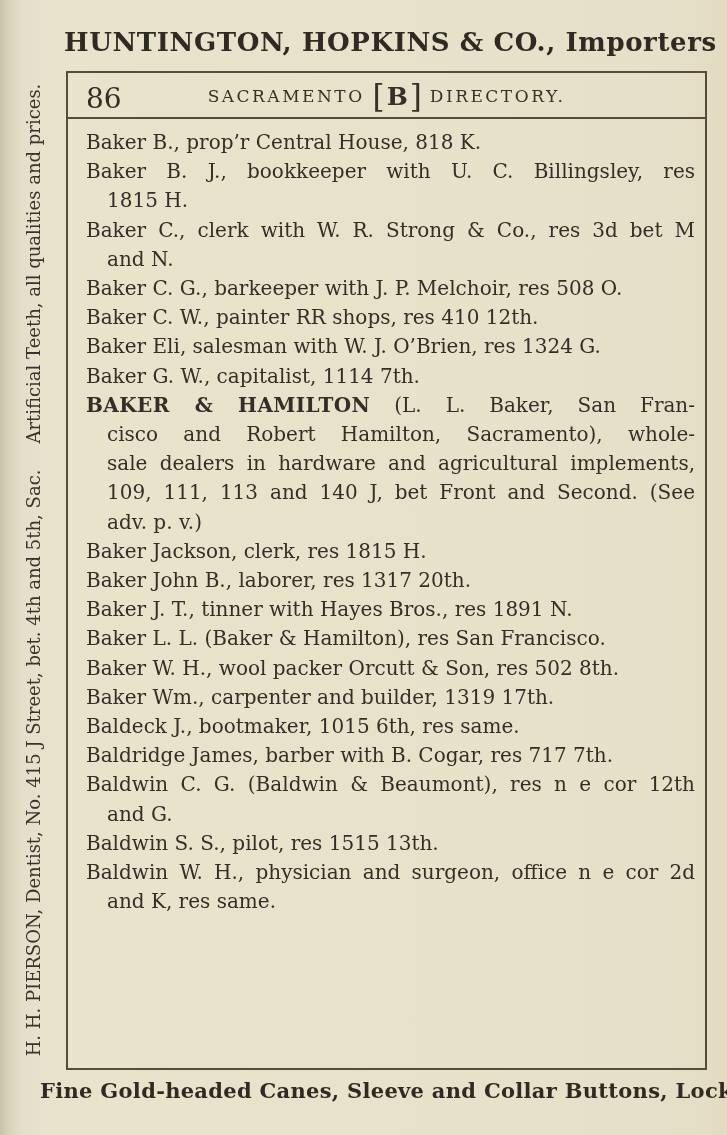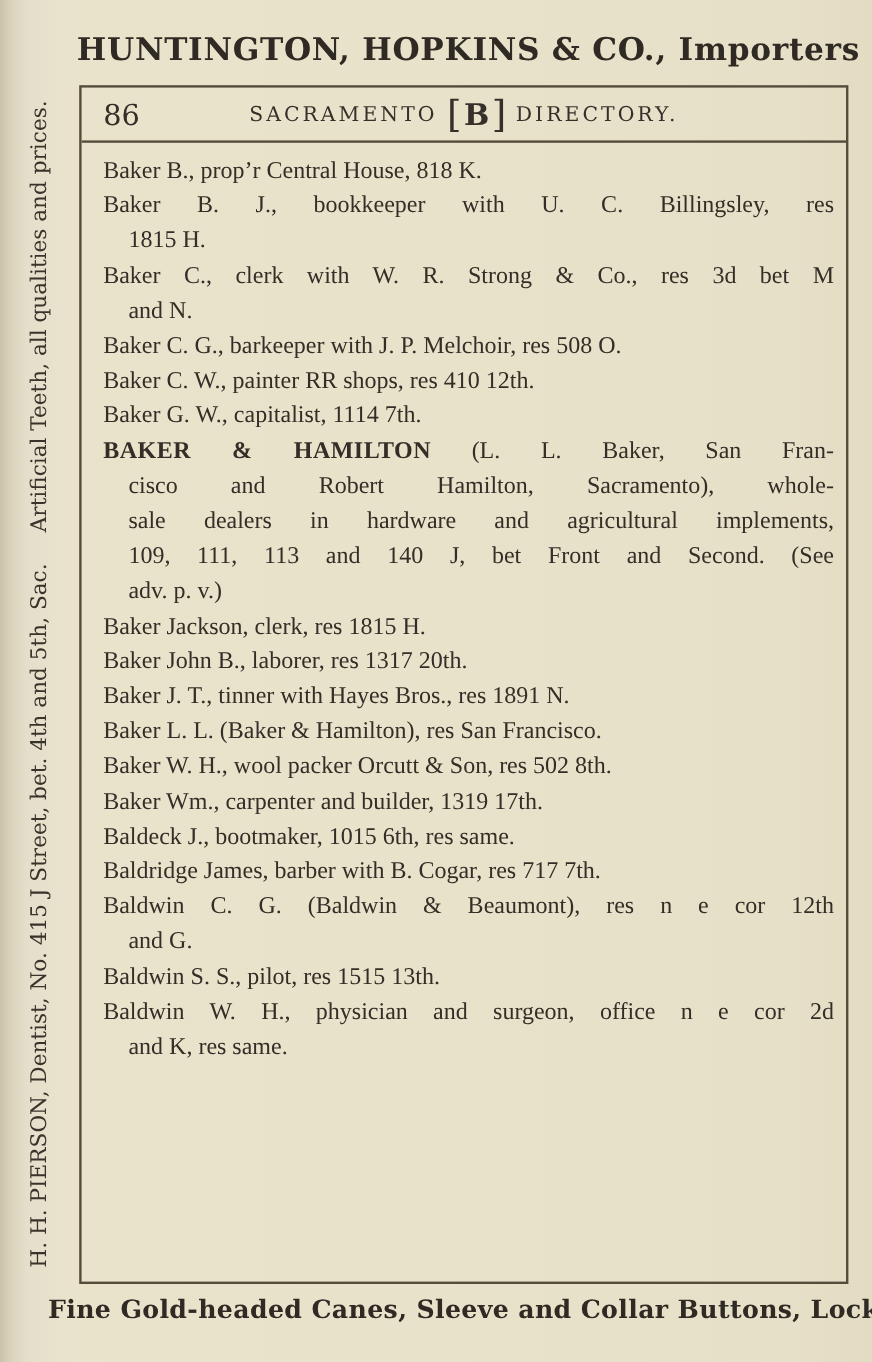--- a/index.html
+++ b/index.html
@@ -13,29 +13,29 @@
   .top-ad {
     position:absolute; top:27px; left:64px; width:642px; text-align:center;
     font-size:26px; font-weight:700; letter-spacing:0.6px; white-space:nowrap;
     color:#2f2a23;
   }
   .content-box {
     position:absolute; left:66px; top:71px; width:641px; height:999px;
     border:2px solid #554c3b; box-sizing:border-box; background:transparent;
   }
   .page-header { position:relative; height:44px; border-bottom:2px solid #554c3b; }
-  .page-num { position:absolute; left:18px; top:9px; font-size:24px; }
+  .page-num { position:absolute; left:18px; top:9px; font-size:28px; }
   .header-title {
     position:absolute; left:0; right:0; top:0; height:48px; line-height:46px;
     text-align:center; font-size:17px; letter-spacing:2.5px; color:#36302a;
   }
   .bracket { font-size:31px; letter-spacing:0; vertical-align:-5px; font-weight:400; }
   .section-letter { font-size:25px; font-weight:700; letter-spacing:0; vertical-align:-3px; padding:0 2px; }
   .entries { padding:9px 10px 0 18px; font-size:20px; line-height:29.2px; }
-  .entry { margin:0;font-family:Liberation Serif, serif; }
+  .entry { margin:0; }
   .line { display:block; }
   .line.j { text-align:justify; text-align-last:justify; }
   .cont { padding-left:21px; }
   b.firm { font-weight:700; letter-spacing:0.4px; }
   .side-ad {
     position:absolute; left:33px; top:570px; width:1000px;
     transform:translate(-50%,-50%) rotate(-90deg);
     text-align:center; font-size:18px; white-space:nowrap; color:#38332b;
   }
   .side-ad .part2 { margin-left:26px; }
@@ -70,20 +70,23 @@
       </p>
     <p class="entry">
         <span class="line j">Baker C., clerk with W. R. Strong &amp; Co., res 3d bet M</span>
         <span class="line cont">and N.</span>
       </p>
     <p class="entry">
         <span class="line">Baker C. G., barkeeper with J. P. Melchoir, res 508 O.</span>
       </p>
     <p class="entry">
         <span class="line">Baker C. W., painter RR shops, res 410 12th.</span>
+      </p>
+    <p class="entry">
+        <span class="line">Baker Eli, salesman with W. J. O’Brien, res 1324 G.</span>
       </p>
     <p class="entry">
         <span class="line">Baker G. W., capitalist, 1114 7th.</span>
       </p>
     <p class="entry">
       <span class="line j"><b class="firm">BAKER &amp; HAMILTON</b><span> (L. L. Baker, San Fran-</span></span>
       <span class="line cont j">cisco and Robert Hamilton, Sacramento), whole-</span>
       <span class="line cont j">sale dealers in hardware and agricultural implements,</span>
       <span class="line cont j">109, 111, 113 and 140 J, bet Front and Second. (See</span>
       <span class="line cont">adv. p. v.)</span>

